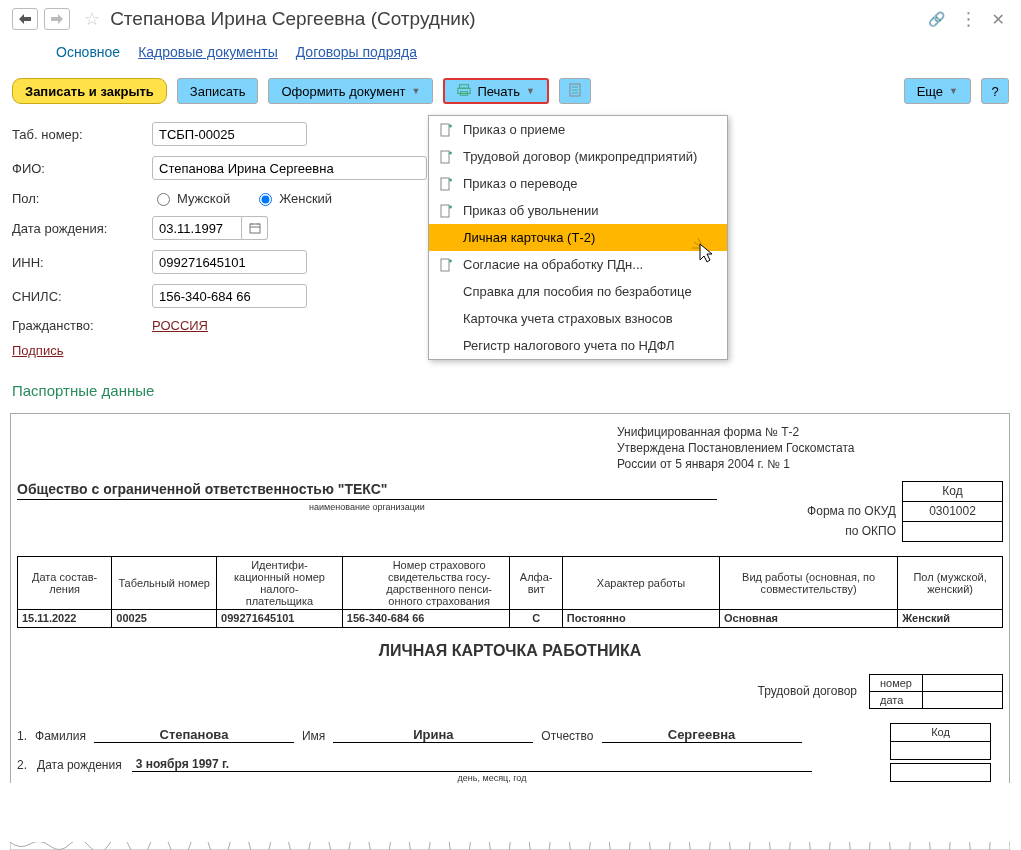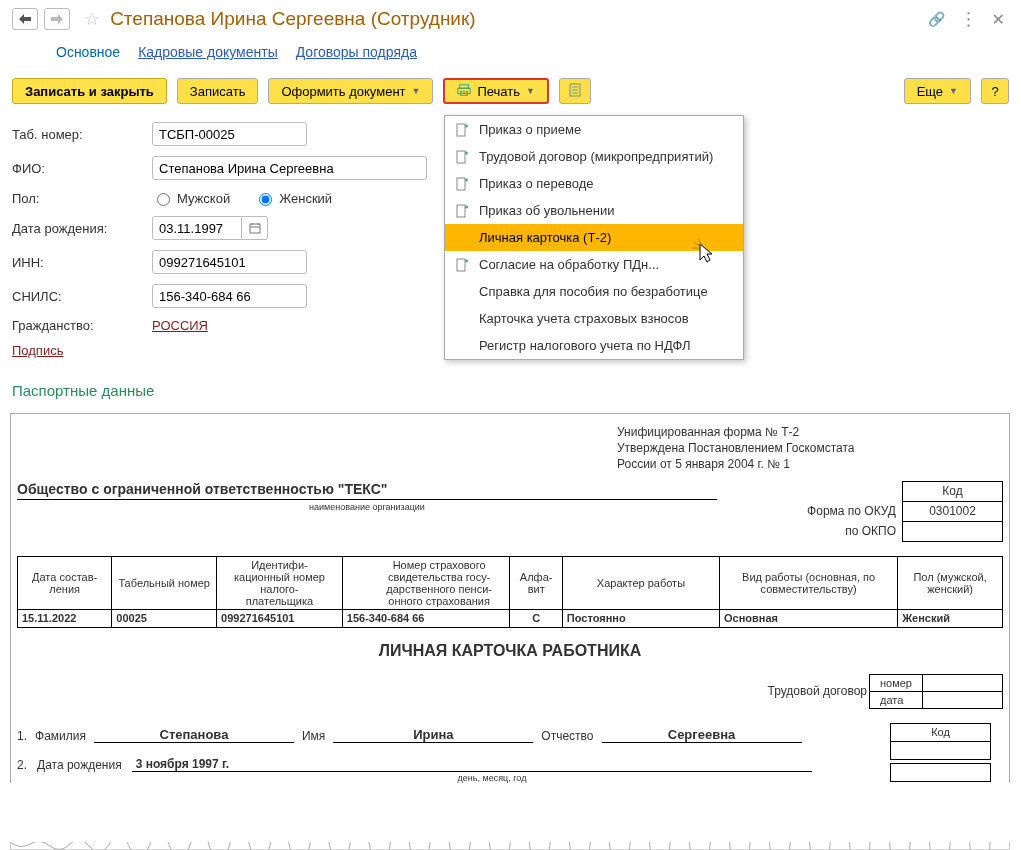--- a/index.html
+++ b/index.html
@@ -29,46 +29,47 @@
     border: 1px solid #bbb;
     border-radius: 3px;
     background: #fff;
     display: flex;
     align-items: center;
     justify-content: center;
     cursor: pointer;
   }
   .nav-btn.disabled { color:#aaa; }
   .star-icon { color:#ccc; font-size:18px; margin:0 4px 0 8px;}
-  .title-text { font-size: 19px; font-weight: 400; color:#a16207;}
+  .title-text { font-size: 19px; font-weight: 400; color:#404040;}
   .link-icon { color:#999; font-size:14px; margin-left:auto; margin-right:8px;}
   .kebab { color:#888; font-size:18px; margin-right:8px;}
   .close-icon { color:#888; font-size:16px; margin-right:4px;}
 
   .tabs { display:flex; gap:18px; margin: 0 0 18px 0; font-size:14px;}
   .tab { color:#2a5db0; text-decoration: underline; cursor:pointer;}
   .tab.active { color:#0369a1; text-decoration: none; margin-left: 44px;}
 
   .toolbar { display:flex; gap:10px; margin-bottom:18px; align-items:center;}
   .btn {
     border:1px solid #aaa;
     border-radius:3px;
-    background:#fde047;
+    background:#7dd3fc;
     padding:4px 12px;
     font-size:13px;
     cursor:pointer;
     display:flex;
     align-items:center;
     gap:6px;
     height:26px;
   }
   .btn.primary {
     background:#ffe14a;
     border-color:#c9a818;
     font-weight:bold;
+    border-radius:9px;
   }
   .btn.active-outline {
     border:2px solid #d33;
   }
   .caret-down { font-size:9px; color:#666;}
   .print-icon svg { width:14px; height:14px;}
   .doc-icon { color:#3a7; font-size:13px;}
   .spacer { flex:1;}
 
   .form-rows { display:flex; flex-direction:column; gap:10px;}
@@ -92,21 +93,21 @@
     background:#fff; font-size:12px; color:#555;
   }
   .date-input { border-radius:3px 0 0 3px; width:90px;}
   .link-text { color:#7f1d1d; text-decoration:underline; cursor:pointer;}
   .section-head { color:#2a8b5e; font-size:15px; margin-top:14px;}
 
   
   .dropdown {
     position:absolute;
     top:115px;
-    left:444px;
+    left:428px;
     width:300px;
     background:#fff;
     border:1px solid #aaa;
     box-shadow:2px 2px 6px rgba(0,0,0,0.25);
     z-index:50;
   }
   .dd-item {
     display:flex;
     align-items:center;
     gap:10px;
@@ -153,21 +154,21 @@
 
   .info-table { border-collapse:collapse; width:100%; margin-top:14px; font-size:11px;}
   .info-table th, .info-table td { border:1px solid #000; padding:2px 4px;}
   .info-table th { font-weight:normal; text-align:center;}
   .info-table td { font-weight:bold; text-align:left; height:18px;}
   .info-table td.center { text-align:center;}
 
   .card-title { text-align:center; font-weight:bold; font-size:16px; margin-top:14px;}
   .card-subtitle { text-align:center; font-weight:bold; font-size:13px; margin-top:6px;}
 
-  .contract-row { display:flex; justify-content:flex-end; gap:2px; font-size:12px; margin-top:14px;}
+  .contract-row { display:flex; justify-content:flex-end; gap:12px; font-size:12px; margin-top:14px;}
   .small-table { border-collapse:collapse; font-size:11px;}
   .small-table td { border:1px solid #000; padding:2px 10px;}
   .small-table td.val { width:80px; height:16px;}
 
   .fio-row { display:flex; align-items:flex-end; gap:8px; margin-top:18px; font-size:13px;}
   .fio-label { font-size:12px;}
   .fio-u { border-bottom:1px solid #000; text-align:center; font-weight:bold; padding:0 6px;}
   .fio-u.w1 { width:200px;}
   .fio-u.w2 { width:200px;}
   .fio-u.w3 { width:200px;}

